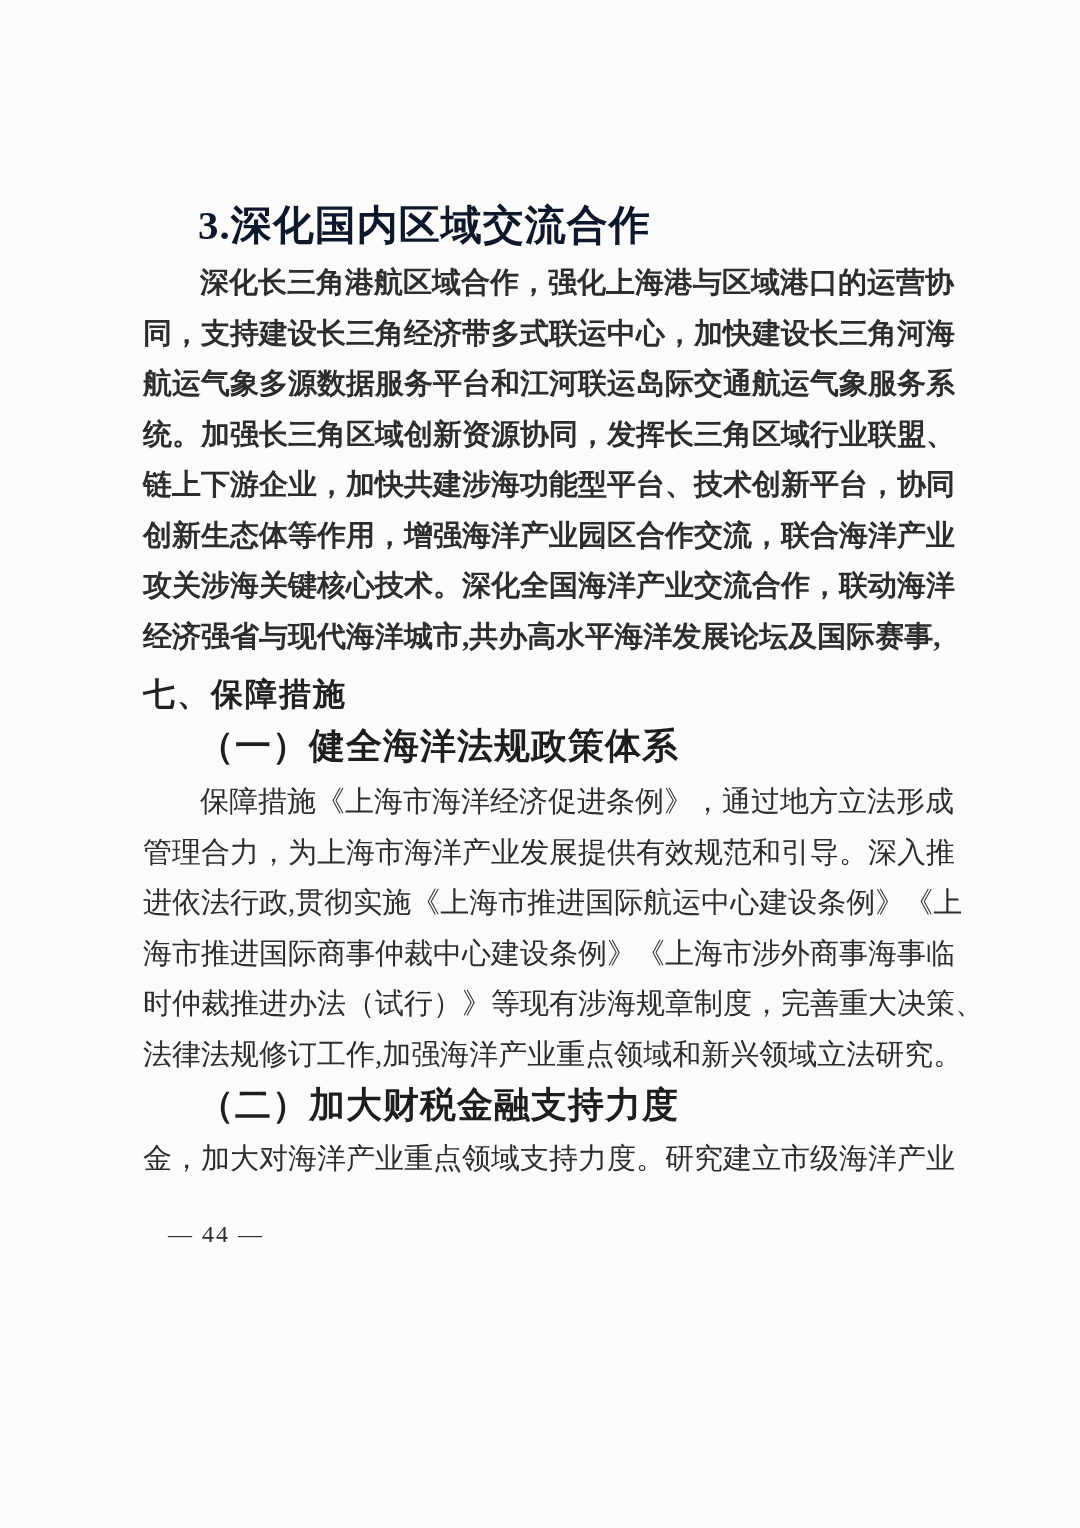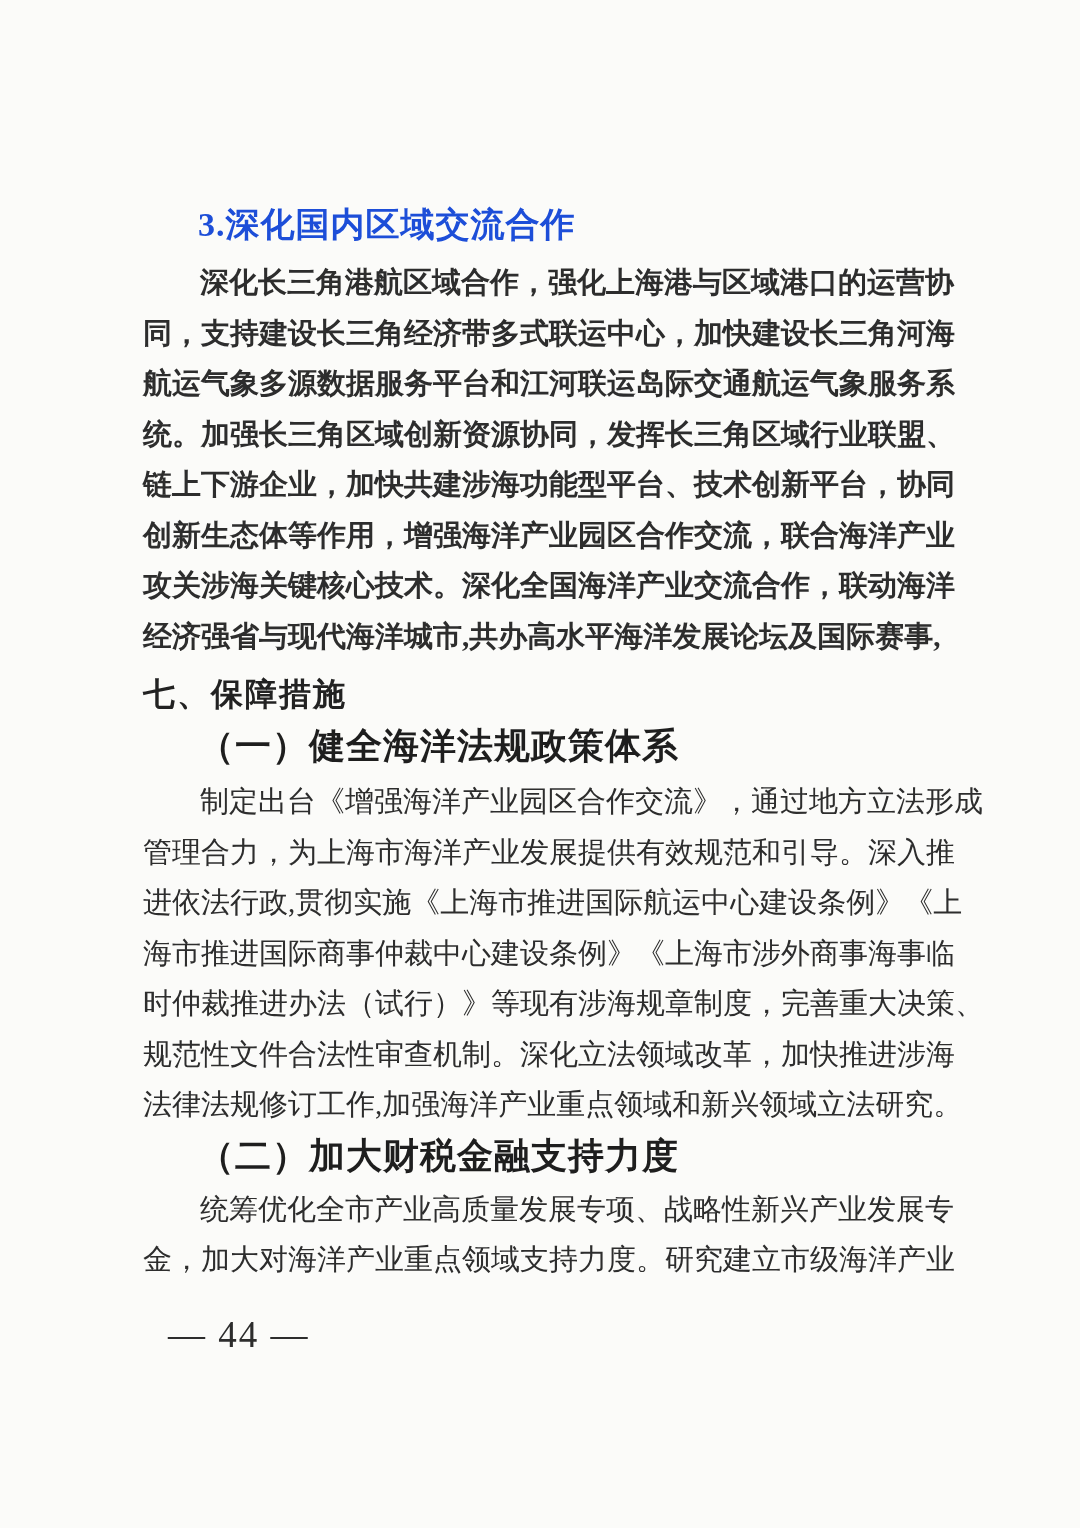--- a/index.html
+++ b/index.html
@@ -23,24 +23,24 @@
   .content {
     position: absolute;
     left: 143px;
     top: 0;
     width: 794px;
   }
   
   .h-num {
     margin-top: 203px;
     margin-left: 55px;
-    font-size: 34px;
+    font-size: 41px;
     line-height: 44px;
     font-weight: 700;
-    color: #1d4ed8;
+    color: #0f172a;
     letter-spacing: 1px;
   }
   
   .para {
     margin: 0;
   }
   .p1 { margin-top: 10px; font-weight: bold; }
   .p2 { margin-top: 9px; }
   .p3 { margin-top: 7px; }
   .body-line {
@@ -72,21 +72,21 @@
     line-height: 42px;
     font-weight: 700;
     color: #1e1e1e;
     letter-spacing: 1px;
   }
   .h-sub1 { margin-top: 10px; }
   .h-sub2 { margin-top: 5px; }
   .footer-pagenum {
     margin-top: 30px;
     margin-left: 25px;
-    font-size: 37px;
+    font-size: 24px;
     line-height: 40px;
     color: #2d2d2d;
     letter-spacing: 2px;
   }
 </style>
 </head>
 <body>
 
 <div class="page">
   <div class="content">
@@ -102,32 +102,30 @@
       <div class="body-line">创新生态体等作用，增强海洋产业园区合作交流，联合海洋产业</div>
       <div class="body-line">攻关涉海关键核心技术。深化全国海洋产业交流合作，联动海洋</div>
       <div class="body-line">经济强省与现代海洋城市,共办高水平海洋发展论坛及国际赛事,</div>
     </div>
 
     <div class="h-seven">七、保障措施</div>
 
     <div class="h-sub h-sub1">（一）健全海洋法规政策体系</div>
 
     <div class="para p2">
-      <div class="body-line indent">制定出台《增强海洋产业园区合作交流》，通过地方立法形成</div>
+      <div class="body-line indent">保障措施《上海市海洋经济促进条例》，通过地方立法形成</div>
       <div class="body-line">管理合力，为上海市海洋产业发展提供有效规范和引导。深入推</div>
       <div class="body-line">进依法行政,贯彻实施《上海市推进国际航运中心建设条例》《上</div>
       <div class="body-line">海市推进国际商事仲裁中心建设条例》《上海市涉外商事海事临</div>
       <div class="body-line">时仲裁推进办法（试行）》等现有涉海规章制度，完善重大决策、</div>
-      <div class="body-line">规范性文件合法性审查机制。深化立法领域改革，加快推进涉海</div>
       <div class="body-line">法律法规修订工作,加强海洋产业重点领域和新兴领域立法研究。</div>
     </div>
 
     <div class="h-sub h-sub2">（二）加大财税金融支持力度</div>
 
     <div class="para p3">
-      <div class="body-line indent">统筹优化全市产业高质量发展专项、战略性新兴产业发展专</div>
       <div class="body-line">金，加大对海洋产业重点领域支持力度。研究建立市级海洋产业</div>
     </div>
 
     <div class="footer-pagenum">— 44 —</div>
 
   </div>
 </div>
 
 </body></html>

